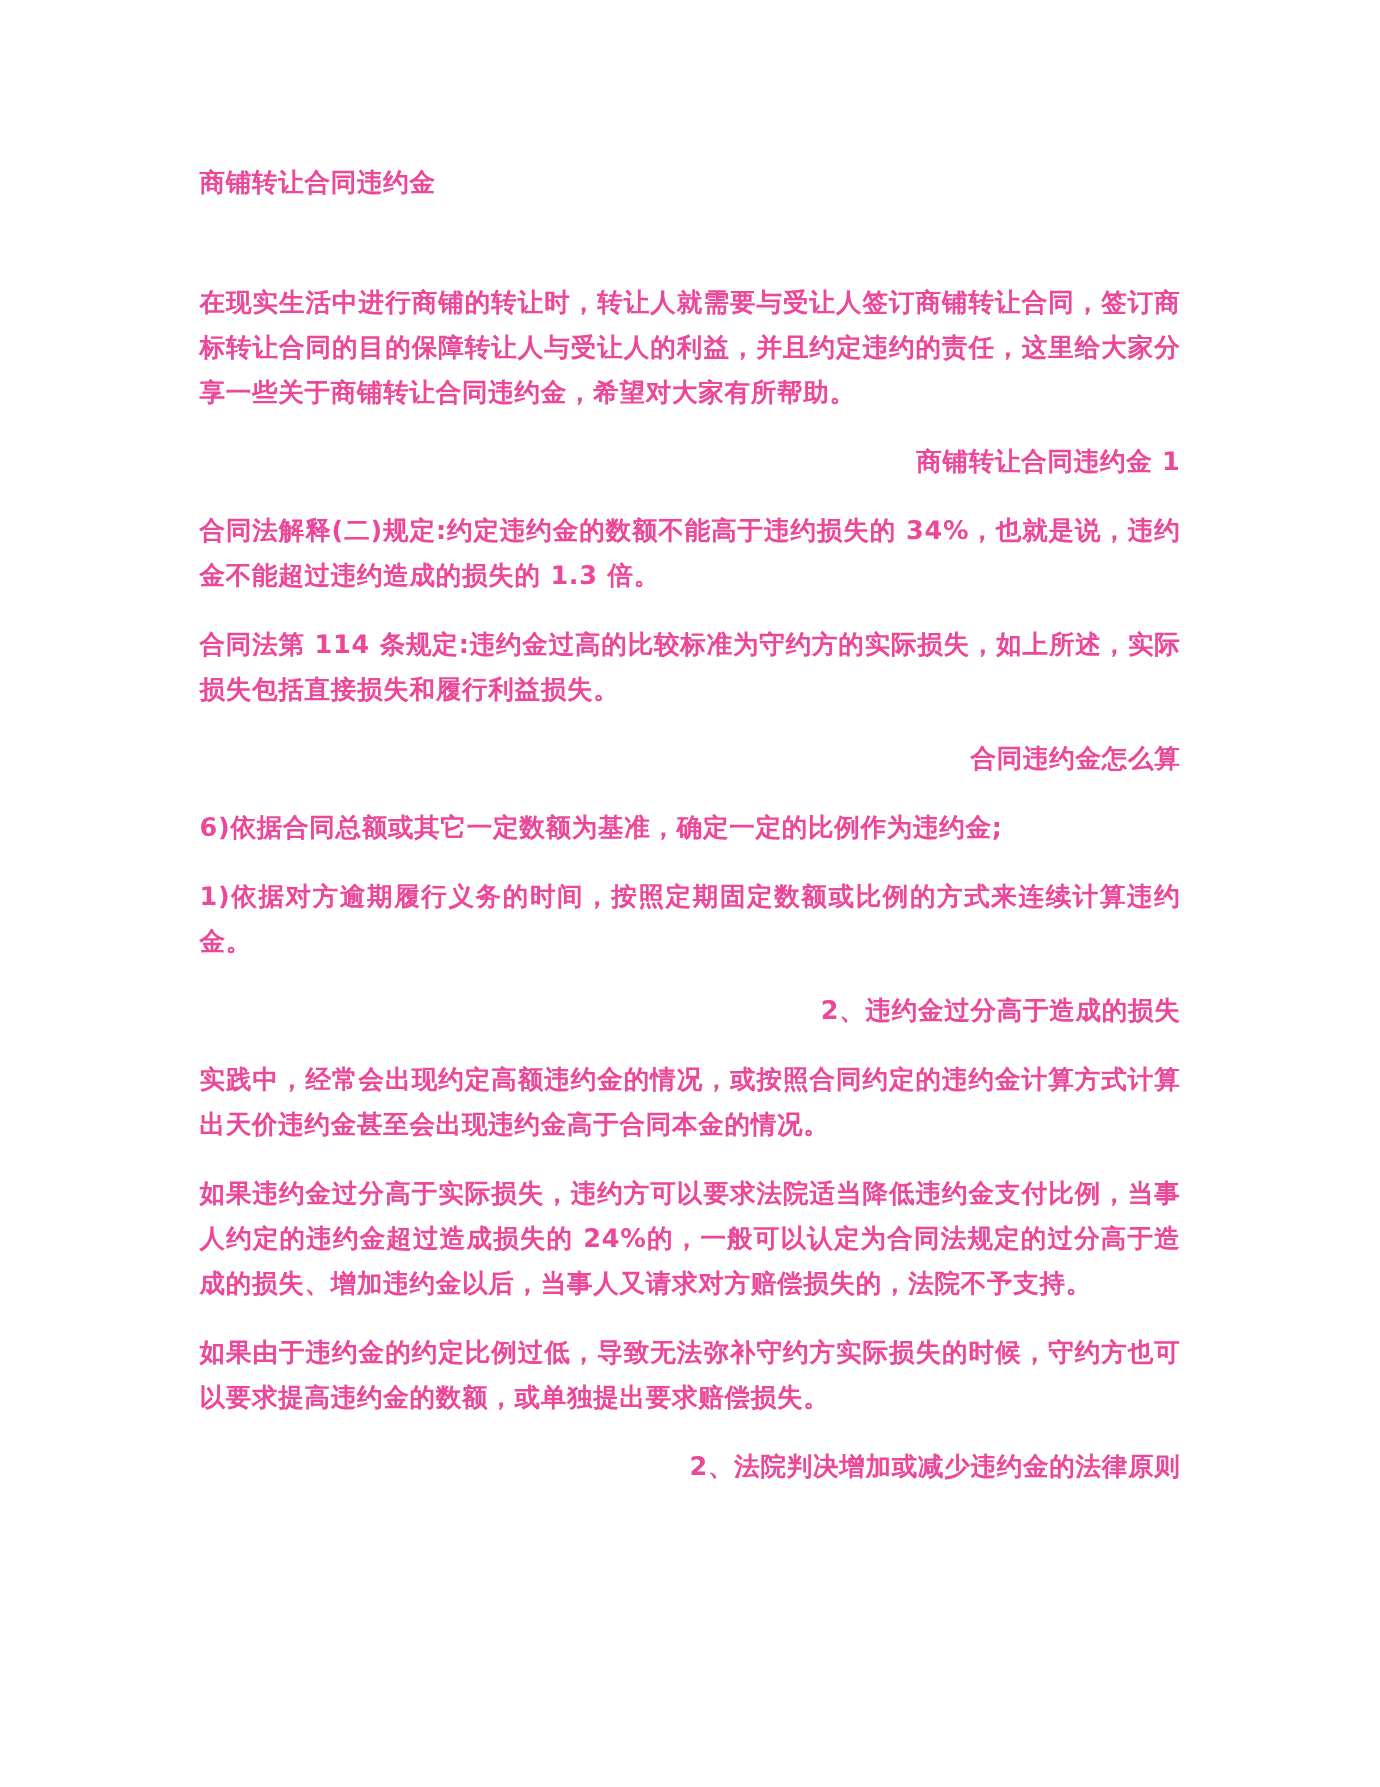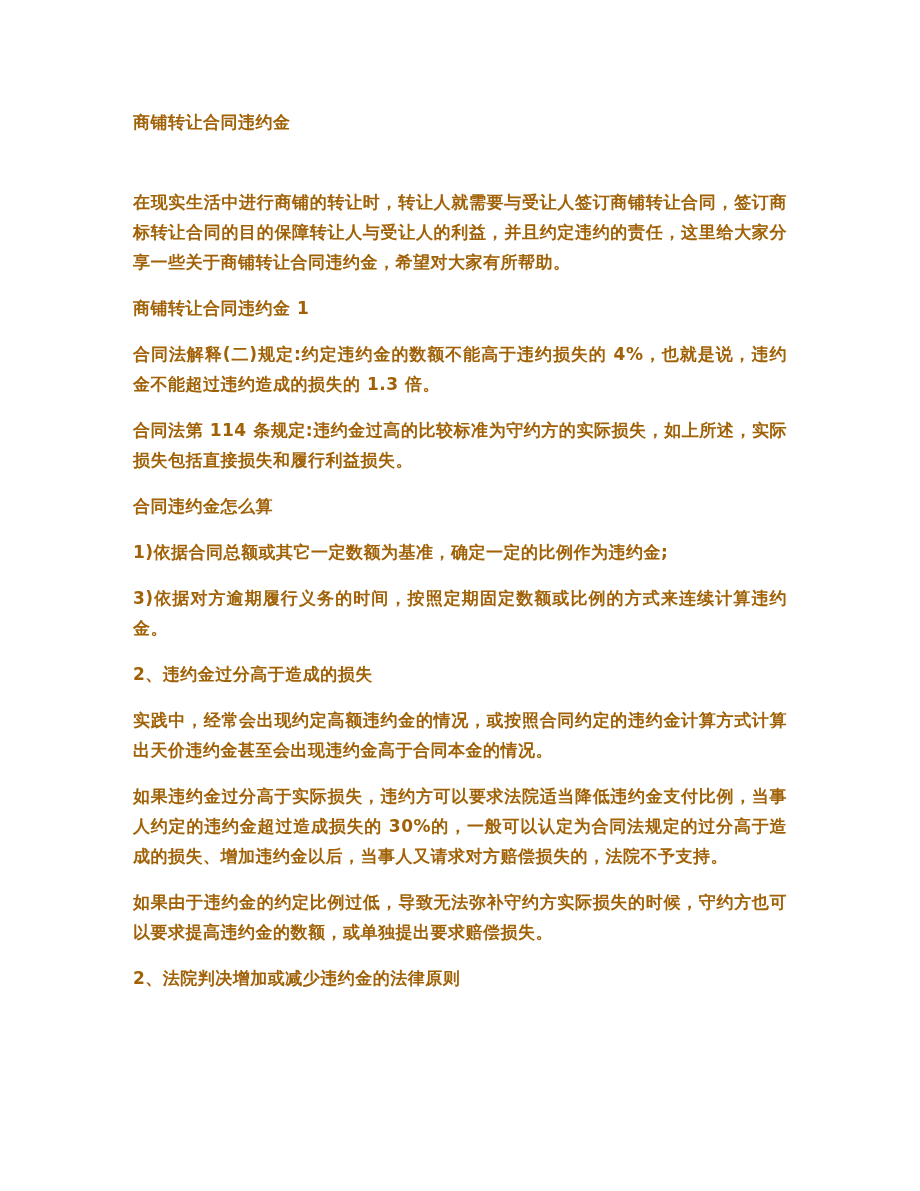--- a/index.html
+++ b/index.html
@@ -12,56 +12,56 @@
     height: 1191px;
     overflow: hidden;
     font-family: "DejaVu Sans", sans-serif;
   }
   .doc-page {
     box-sizing: border-box;
     width: 920px;
     height: 1041px;
     padding: 107px 133px 40px 133px;
     background: #ffffff;
-    color: #a16207;
+    color: #ec4899;
   }
   .doc-title {
     font-size: 17px;
     font-weight: 600;
     line-height: 30px;
     margin: 0 0 50px 0;
     letter-spacing: 0.5px;
   }
   .doc-body {
     font-size: 17px;
     font-weight: 600;
     letter-spacing: 0.5px;
   }
   .block {
     line-height: 30px;
     margin: 16px 0 8px 0;
     text-align: justify;
     text-justify: inter-character;
   }
   .block.heading {
-    text-align: left;
+    text-align: right;
   }
 </style>
 </head>
 <body>
 
 <div class="doc-page">
   <h1 class="doc-title">商铺转让合同违约金</h1>
   <div class="doc-body">
       <div class="block paragraph">在现实生活中进行商铺的转让时，转让人就需要与受让人签订商铺转让合同，签订商标转让合同的目的保障转让人与受让人的利益，并且约定违约的责任，这里给大家分享一些关于商铺转让合同违约金，希望对大家有所帮助。</div>
       <div class="block heading">商铺转让合同违约金 1</div>
-      <div class="block paragraph">合同法解释(二)规定:约定违约金的数额不能高于违约损失的 4%，也就是说，违约金不能超过违约造成的损失的 1.3 倍。</div>
+      <div class="block paragraph">合同法解释(二)规定:约定违约金的数额不能高于违约损失的 34%，也就是说，违约金不能超过违约造成的损失的 1.3 倍。</div>
       <div class="block paragraph">合同法第 114 条规定:违约金过高的比较标准为守约方的实际损失，如上所述，实际损失包括直接损失和履行利益损失。</div>
       <div class="block heading">合同违约金怎么算</div>
-      <div class="block paragraph">1)依据合同总额或其它一定数额为基准，确定一定的比例作为违约金;</div>
-      <div class="block paragraph">3)依据对方逾期履行义务的时间，按照定期固定数额或比例的方式来连续计算违约金。</div>
+      <div class="block paragraph">6)依据合同总额或其它一定数额为基准，确定一定的比例作为违约金;</div>
+      <div class="block paragraph">1)依据对方逾期履行义务的时间，按照定期固定数额或比例的方式来连续计算违约金。</div>
       <div class="block heading">2、违约金过分高于造成的损失</div>
       <div class="block paragraph">实践中，经常会出现约定高额违约金的情况，或按照合同约定的违约金计算方式计算出天价违约金甚至会出现违约金高于合同本金的情况。</div>
-      <div class="block paragraph">如果违约金过分高于实际损失，违约方可以要求法院适当降低违约金支付比例，当事人约定的违约金超过造成损失的 30%的，一般可以认定为合同法规定的过分高于造成的损失、增加违约金以后，当事人又请求对方赔偿损失的，法院不予支持。</div>
+      <div class="block paragraph">如果违约金过分高于实际损失，违约方可以要求法院适当降低违约金支付比例，当事人约定的违约金超过造成损失的 24%的，一般可以认定为合同法规定的过分高于造成的损失、增加违约金以后，当事人又请求对方赔偿损失的，法院不予支持。</div>
       <div class="block paragraph">如果由于违约金的约定比例过低，导致无法弥补守约方实际损失的时候，守约方也可以要求提高违约金的数额，或单独提出要求赔偿损失。</div>
       <div class="block heading">2、法院判决增加或减少违约金的法律原则</div>
     </div>
 </div>
 
 </body></html>

